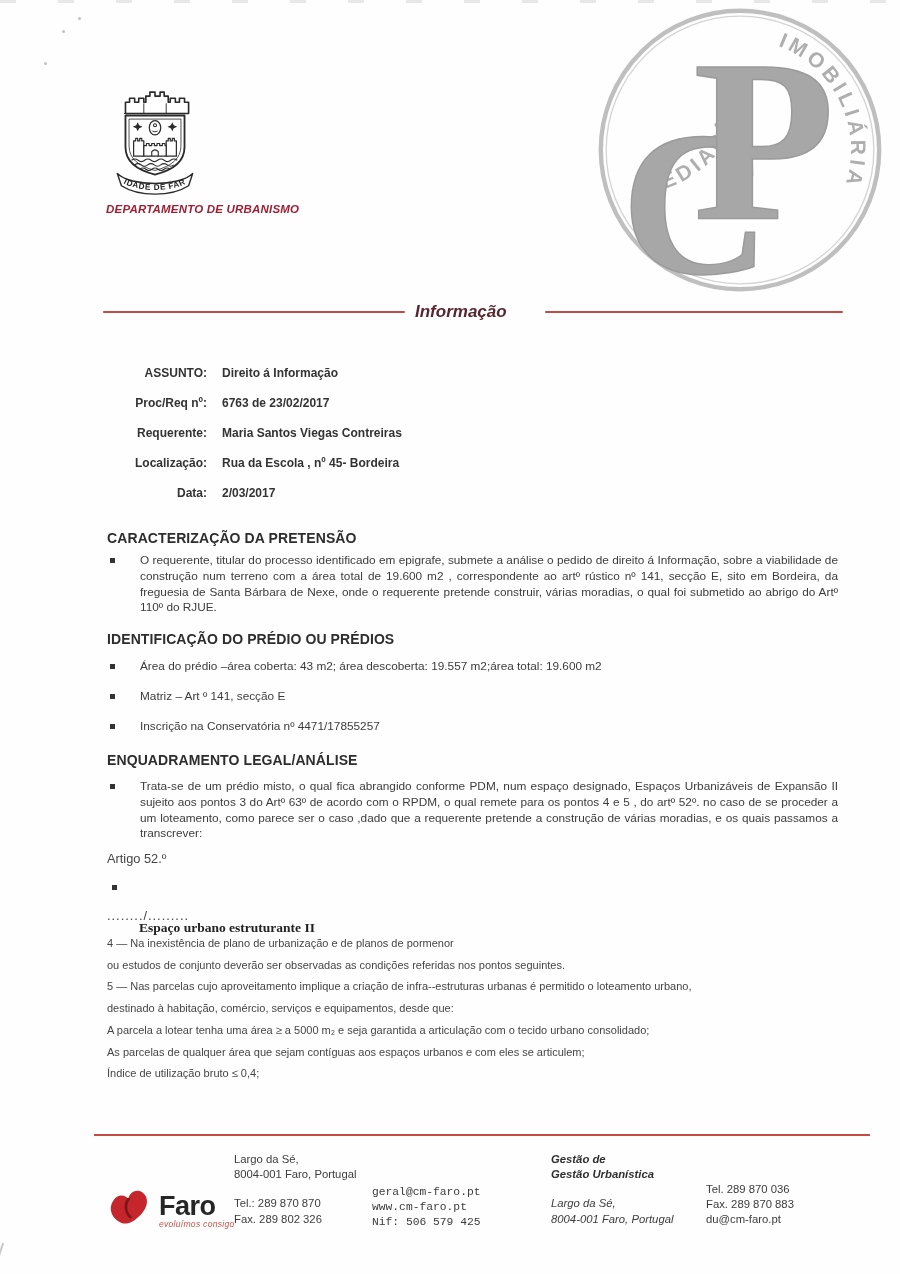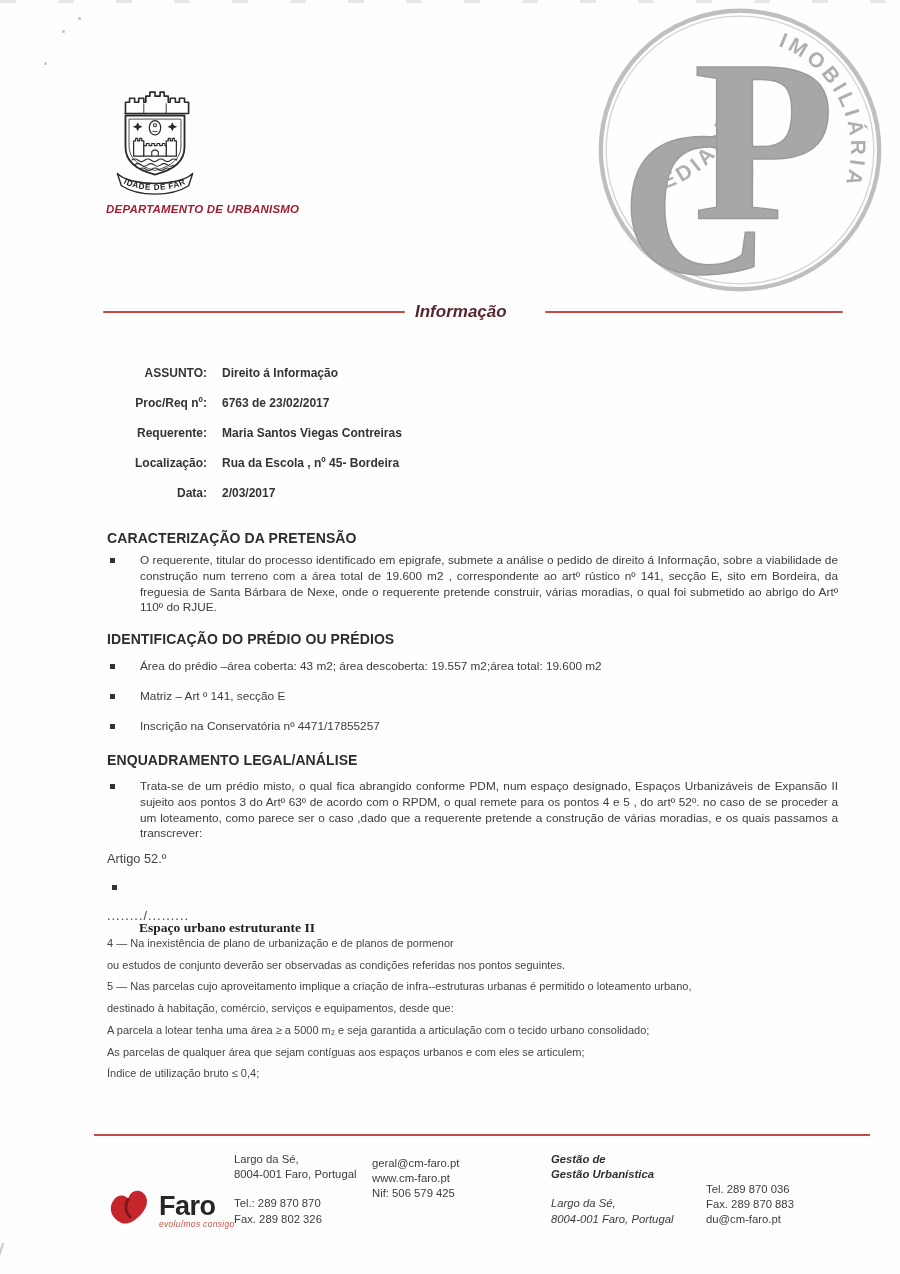--- a/index.html
+++ b/index.html
@@ -44,21 +44,21 @@
   .serif-bullet{left:112px;top:879px;display:flex;font-size:13.5px;color:#222;}
   .serif-bullet .sq{margin-top:6px;margin-right:22px;}
   .serif-bullet-text{font-family:Liberation Serif, serif;font-weight:bold;white-space:nowrap;margin-top:41px;}
   .ellipsis-line{top:908px;letter-spacing:1px;}
   .article-lines{left:107px;top:933px;width:760px;font-size:11px;color:#454545;}
   .article-lines div{line-height:21.7px;white-space:nowrap;}
   
   .footer-rule{left:94px;top:1134px;width:776px;height:2.4px;background:#c24b44;}
   .footer-col{font-size:11.3px;line-height:15.2px;color:#3c3c3c;white-space:nowrap;}
   .fc1{left:234px;top:1152px;}
-  .fc2{left:372px;top:1156px;}
+  .fc2{left:372px;top:1185px;font-family:Liberation Mono, monospace;}
   .fc3{left:551px;top:1152px;font-style:italic;}
   .fc3 .bold{font-weight:bold;color:#2f2f2f;}
   .fc4{left:706px;top:1182px;}
   .gap-top{margin-top:14px;}
   .faro-logo{left:105px;top:1157px;display:flex;align-items:flex-start;margin-top:28px;}
   .faro-heart{width:54px;height:48px;flex:0 0 auto;}
   .faro-name{font-size:27px;font-weight:bold;color:#262626;letter-spacing:-.5px;line-height:30px;margin-top:6px;}
   .faro-tagline{font-size:8.5px;font-style:italic;color:#c8554a;margin-top:-2px;letter-spacing:.3px;}
 </style>
 </head>

